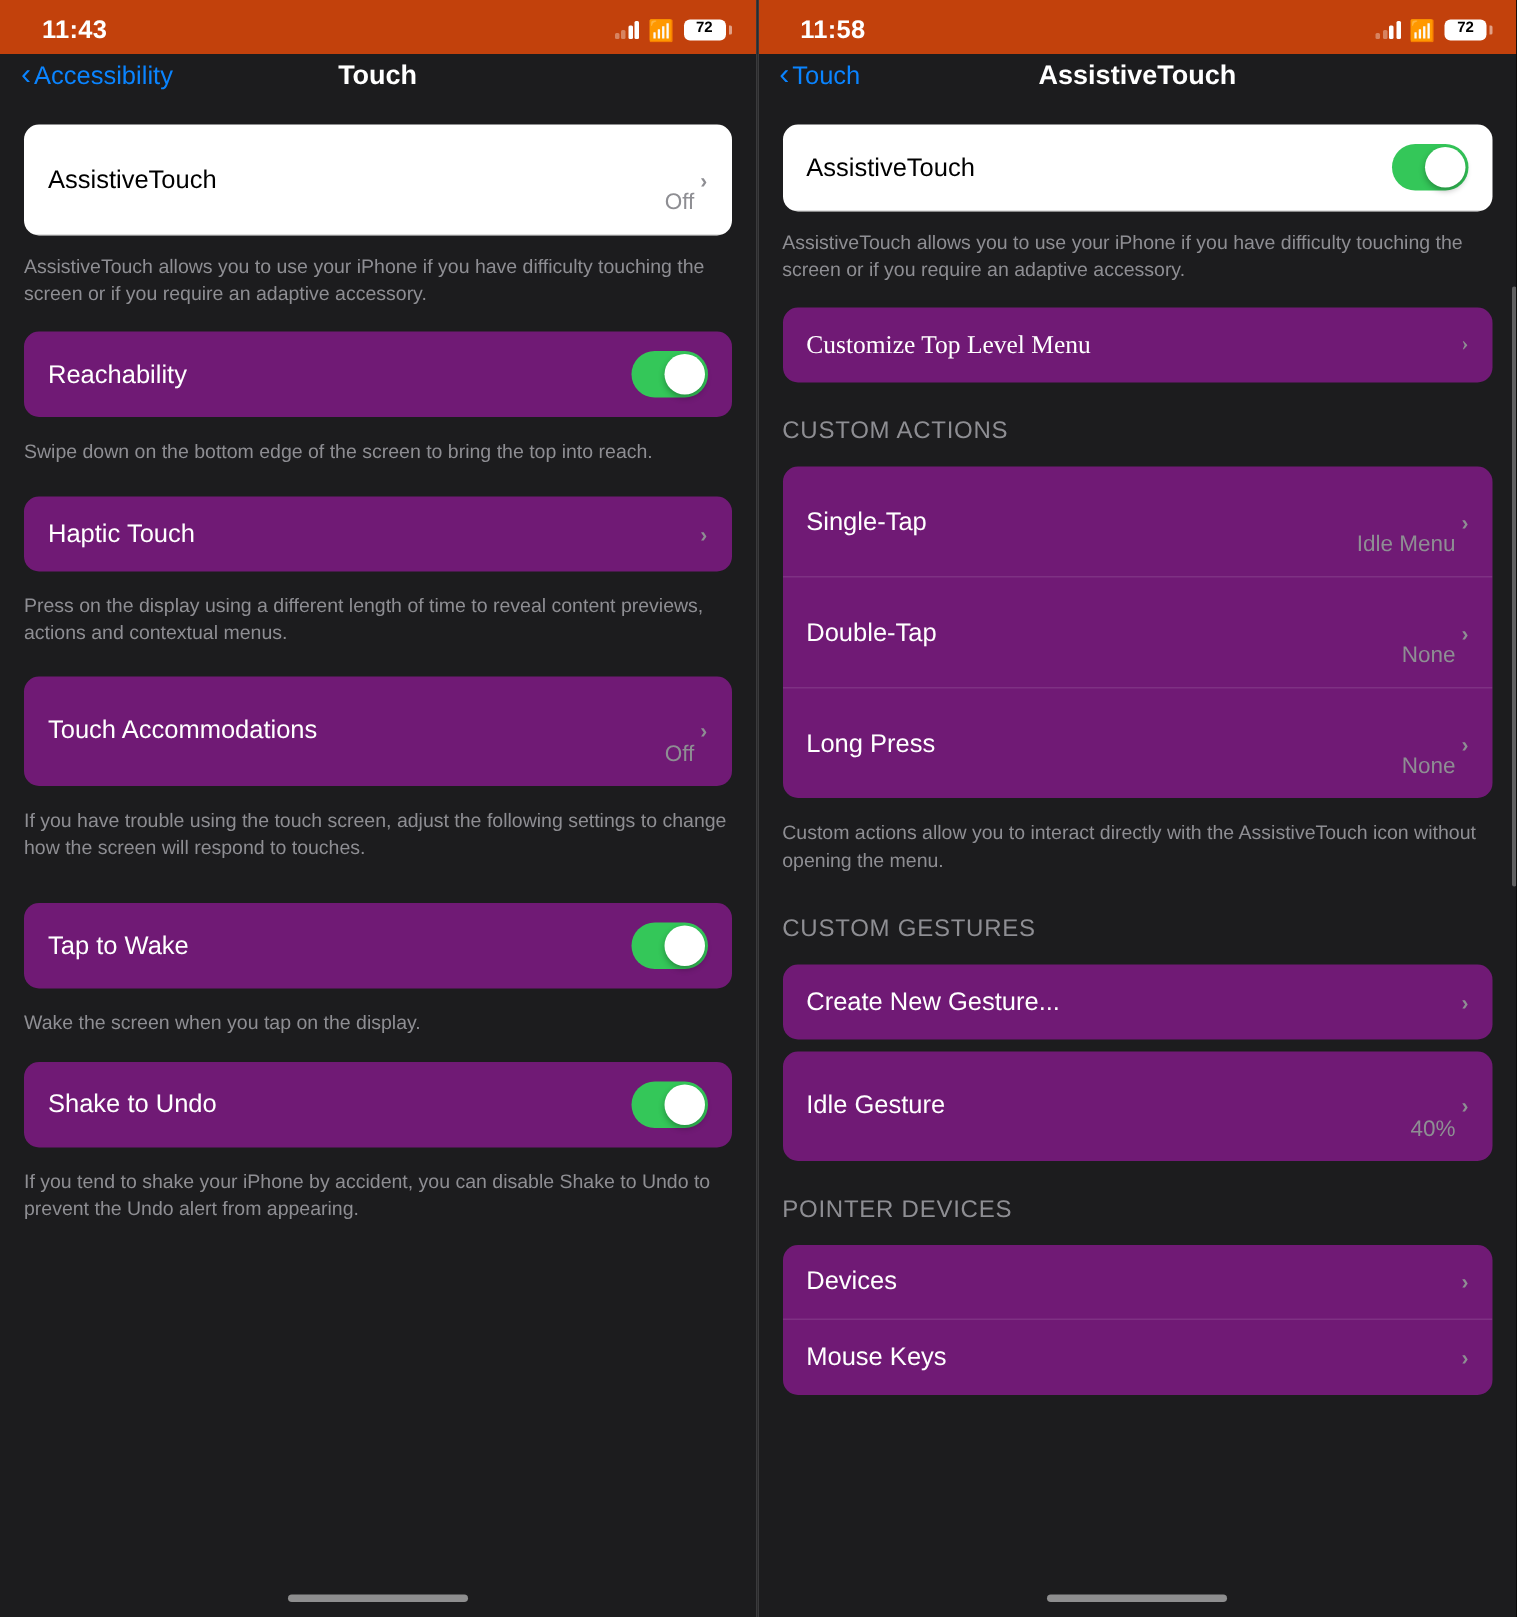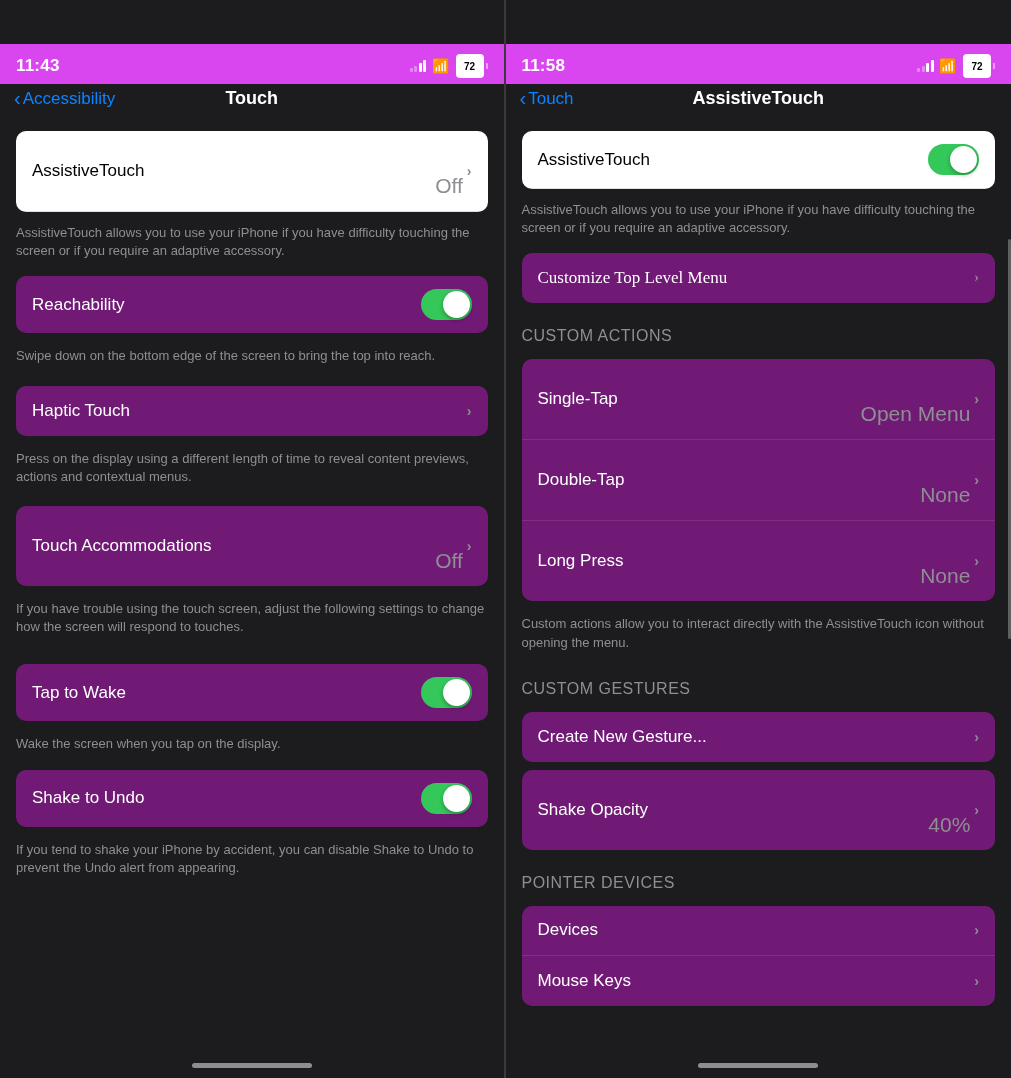--- a/index.html
+++ b/index.html
@@ -22,23 +22,22 @@
       display: flex;
       flex-direction: column;
     }
     .phone-panel.left { border-right: 1px solid #3a3a3c; }
 
     
     .status-bar {
       display: flex;
       align-items: center;
       justify-content: space-between;
-      padding: 10px 20px 6px 16px;
-      background: #d946ef;
-      margin-top: 44px;
+      padding: 10px 20px 6px 28px;
+      background: #c2410c;
     }
     .status-time {
       font-size: 17px;
       font-weight: 600;
       color: #fff;
       letter-spacing: 0.2px;
     }
     .status-icons {
       display: flex;
       align-items: center;
@@ -55,26 +54,26 @@
       background: #fff;
       border-radius: 1px;
     }
     .signal-bar.dim { background: rgba(255,255,255,0.35); }
     .wifi-icon {
       color: #fff;
       font-size: 14px;
     }
     .battery-container {
       display: flex;
-      align-items: center;
+      align-items: flex-start;
       justify-content: center;
       background: #fff;
       border-radius: 4px;
       width: 28px;
-      height: 24px;
+      height: 14px;
       font-size: 10px;
       font-weight: 700;
       color: #000;
       position: relative;
     }
     .battery-container::after {
       content: '';
       position: absolute;
       right: -4px;
       top: 50%;
@@ -152,21 +151,21 @@
     .row-label {
       font-size: 17px;
       color: #fff;
       flex: 1;
     }
     .settings-card.highlighted .row-label {
       color: #000;
     }
 
     .row-value {
-      font-size: 21px;
+      font-size: 15px;
       color: #8e8e93;
       margin-right: 4px;
       margin-top: 30px;
     }
     .settings-card.highlighted .row-value {
       color: #8e8e93;
     }
 
     .chevron-right {
       color: #8e8e93;
@@ -390,21 +389,21 @@
       <div class="settings-row">
         <span class="row-label">Customize Top Level Menu</span>
         <span class="chevron-right">›</span>
       </div>
     </div>
 
     <div class="section-header">CUSTOM ACTIONS</div>
     <div class="settings-card">
       <div class="settings-row">
         <span class="row-label">Single-Tap</span>
-        <span class="row-value">Open Menu</span>
+        <span class="row-value">Idle Menu</span>
         <span class="chevron-right">›</span>
       </div>
       <div class="settings-row">
         <span class="row-label">Double-Tap</span>
         <span class="row-value">None</span>
         <span class="chevron-right">›</span>
       </div>
       <div class="settings-row">
         <span class="row-label">Long Press</span>
         <span class="row-value">None</span>
@@ -416,21 +415,21 @@
     <div class="section-header">CUSTOM GESTURES</div>
     <div class="settings-card">
       <div class="settings-row">
         <span class="row-label">Create New Gesture...</span>
         <span class="chevron-right">›</span>
       </div>
     </div>
 
     <div class="settings-card" style="margin-top:4px;">
       <div class="settings-row">
-        <span class="row-label">Shake Opacity</span>
+        <span class="row-label">Idle Gesture</span>
         <span class="row-value">40%</span>
         <span class="chevron-right">›</span>
       </div>
     </div>
 
     <div class="section-header">POINTER DEVICES</div>
     <div class="settings-card">
       <div class="settings-row">
         <span class="row-label">Devices</span>
         <span class="chevron-right">›</span>

